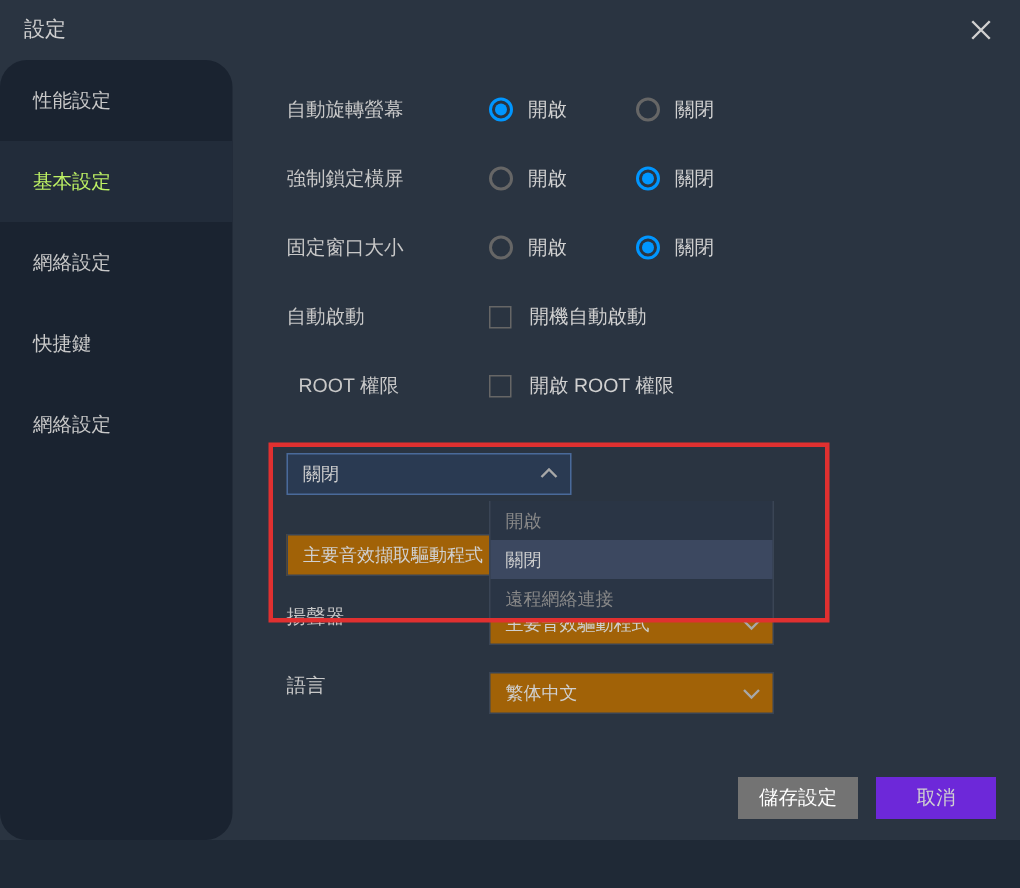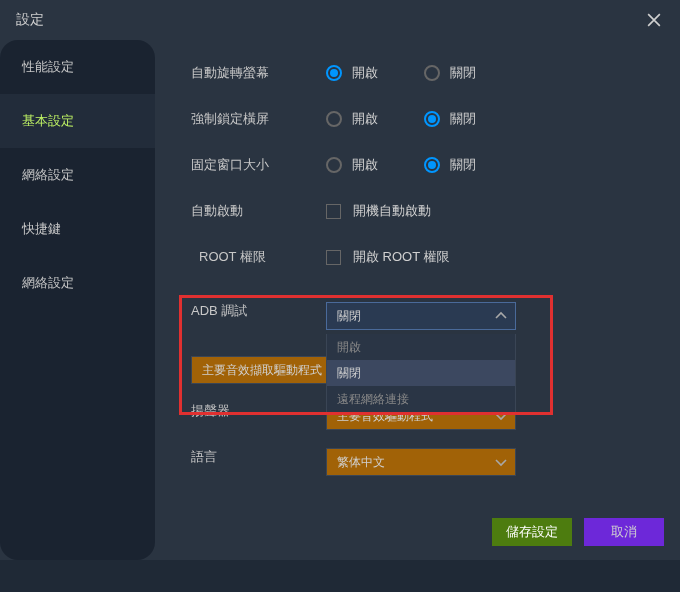--- a/index.html
+++ b/index.html
@@ -25,21 +25,21 @@
     .dropdown { width: 190px; height: 28px; background: #a16207; border: 1px solid #3a4555; display: flex; align-items: center; justify-content: space-between; padding: 0 8px 0 10px; font-size: 12px; color: #d0d0d0; cursor: pointer; }
     .dropdown.open { background: #2a3a52; border-color: #4a6a9a; }
     .chevron { display: flex; }
     .chevron svg { width: 12px; height: 10px; }
     .dd-list { position: absolute; width: 190px; background: #2a3545; border: 1px solid #3a4555; border-top: none; }
     .dd-option { height: 26px; display: flex; align-items: center; padding-left: 10px; font-size: 12px; color: #888; cursor: pointer; }
     .dd-option.sel { background: #3c4860; color: #d0d0d0; }
     .highlight-box { position: absolute; border: 3px solid #e03030; pointer-events: none; }
     .footer { position: absolute; bottom: 14px; right: 16px; display: flex; gap: 12px; }
     .btn { width: 80px; height: 28px; display: flex; align-items: center; justify-content: center; font-size: 13px; cursor: pointer; }
-    .btn-primary { background: #4d7c0f; color: #fff; }
+    .btn-primary { background: #737373; color: #fff; }
     .btn-secondary { background: #6d28d9; color: #d0d0d0; }
   </style>
 </head>
 <body>
 
 <div class="dialog">
   <div class="titlebar">
     <span>設定</span>
     <span class="close-btn">
       <svg viewBox="0 0 12 12" width="14" height="14">
@@ -124,21 +124,20 @@
         <div class="row-label indent">ROOT 權限</div>
         <div class="controls">
           <label class="checkbox">
               <span class="checkbox-box"></span>
               <span>開啟 ROOT 權限</span>
             </label>
         </div>
       </div>
 
       <div class="row" style="margin-top:8px;">
-        <div class="row-label">ADB 調試</div>
         <div class="dropdown open">
           <span>關閉</span>
           <span class="chevron">
               <svg viewBox="0 0 12 8">
                 <path d="M1 6 L6 1 L11 6" stroke="#a8a8a8" stroke-width="1.6" fill="none"></path>
               </svg>
             </span>
         </div>
       </div>
       <div class="dd-list" style="left:171px; top:294px;">

